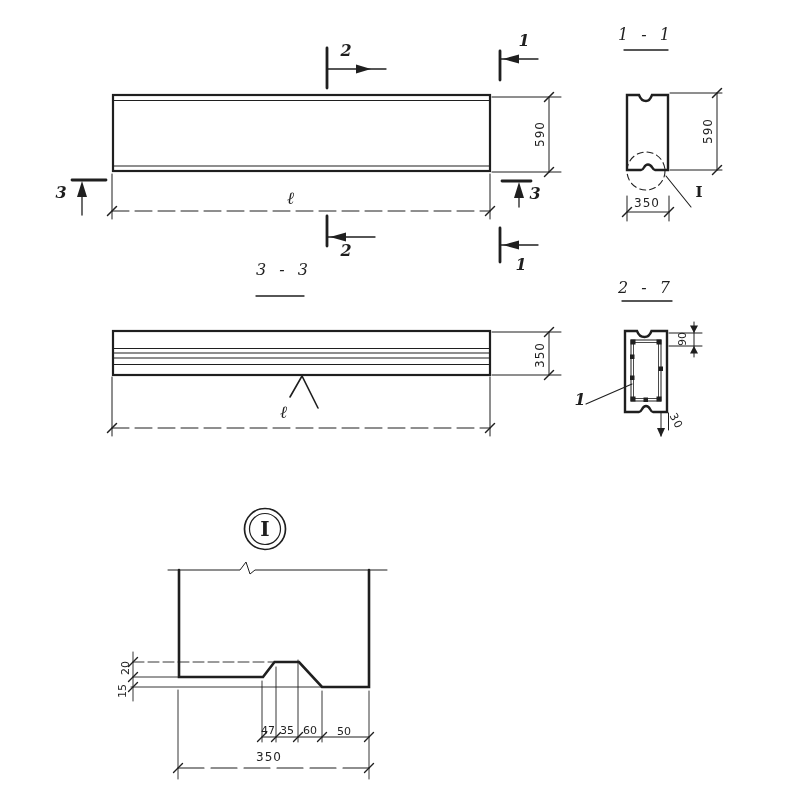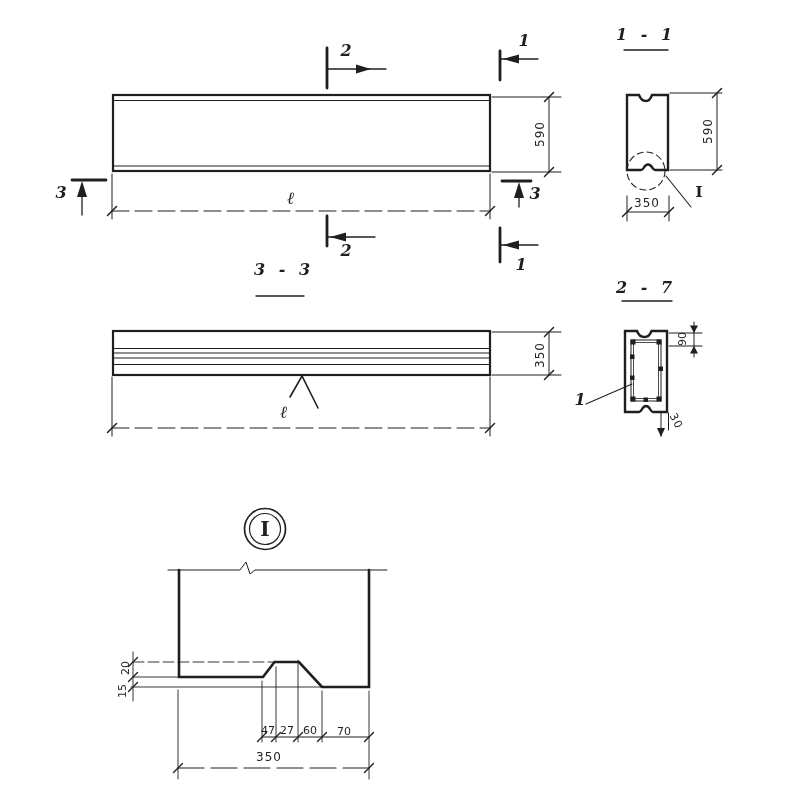--- a/index.html
+++ b/index.html
@@ -6,21 +6,21 @@
   .canvas{
     position:relative;width:800px;height:800px;background:#ffffff;
     font-family:"DejaVu Sans",sans-serif;color:#1f1f1f;overflow:hidden;
   }
   svg{position:absolute;left:0;top:0;}
   .lbl{
     position:absolute;transform:translate(-50%,-50%);
     white-space:nowrap;color:#1f1f1f;line-height:1;
   }
   .hand{font-family:"DejaVu Serif",serif;font-style:italic;font-size:16px;font-weight:bold;}
-  .title{font-family:"DejaVu Serif",serif;font-style:italic;font-size:16px;font-weight:bold;letter-spacing:4px;}
+  .title{font-family:"DejaVu Serif",serif;font-style:italic;font-size:16px;font-weight:normal;letter-spacing:4px;}
   .dim{font-size:12px;letter-spacing:1px;font-family:"DejaVu Sans",sans-serif;}
   .rot{transform:translate(-50%,-50%) rotate(-90deg);}
   .rot60{transform:translate(-50%,-50%) rotate(62deg);font-size:11px;}
   .small{font-size:11px;letter-spacing:0;}
   .ell{font-family:"DejaVu Serif",serif;font-style:italic;font-size:17px;font-weight:bold;}
   .refI{font-family:"DejaVu Serif",serif;font-size:15px;font-weight:bold;}
   .refIbig{font-family:"DejaVu Serif",serif;font-size:20px;font-weight:bold;}
 </style>
 </head>
 <body>
@@ -212,18 +212,18 @@
 
   <span class="lbl title" style="left:646px;top:288px">2 - 7</span>
   <span class="lbl dim rot small" style="left:682px;top:339px">90</span>
   <span class="lbl dim rot60" style="left:676px;top:421px">30</span>
   <span class="lbl hand" style="left:580px;top:400px">1</span>
 
   <span class="lbl refIbig" style="left:265px;top:529px">I</span>
   <span class="lbl dim rot small" style="left:125px;top:668px">20</span>
   <span class="lbl dim rot small" style="left:122px;top:691px">15</span>
   <span class="lbl dim small" style="left:268px;top:730px">47</span>
-  <span class="lbl dim small" style="left:287px;top:730px">27</span>
+  <span class="lbl dim small" style="left:287px;top:730px">35</span>
   <span class="lbl dim small" style="left:310px;top:730px">60</span>
-  <span class="lbl dim small" style="left:344px;top:731px">70</span>
+  <span class="lbl dim small" style="left:344px;top:731px">50</span>
   <span class="lbl dim" style="left:269px;top:757px">350</span>
 
 </div>
 
 </body></html>

